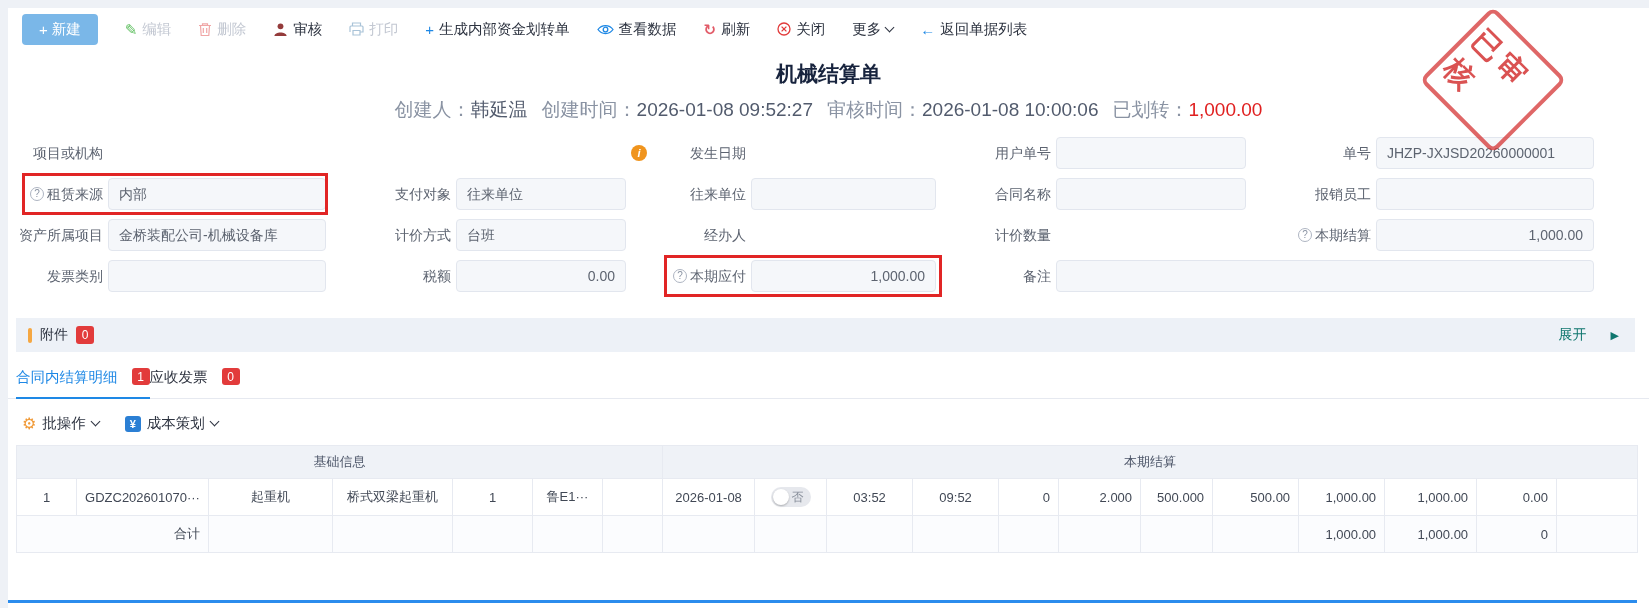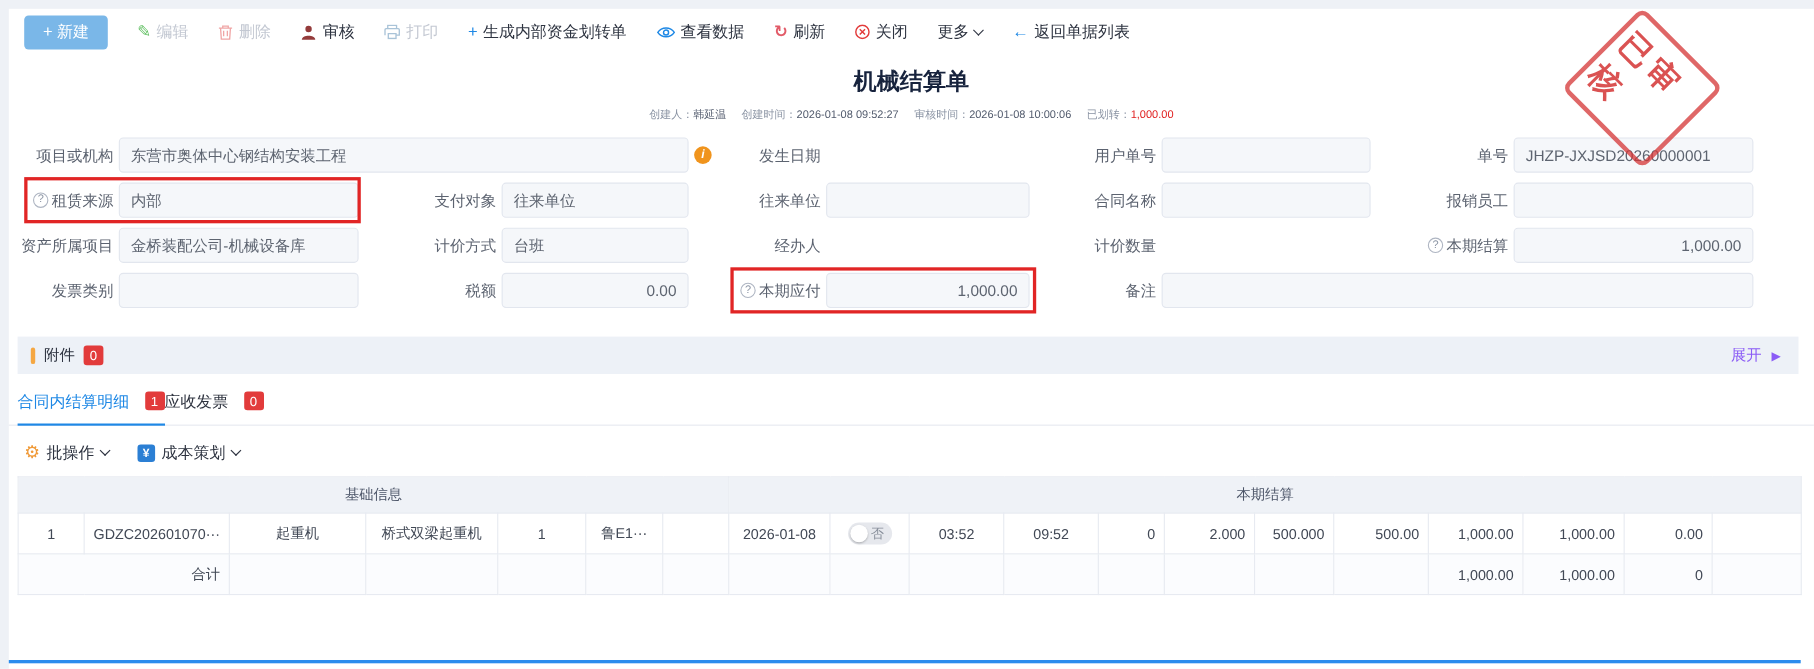--- a/index.html
+++ b/index.html
@@ -10,21 +10,21 @@
   
   .toolbar { display:flex; align-items:center; gap:27px; height:42px; padding-left:14px; }
   .tb-item { display:inline-flex; align-items:center; gap:5px; font-size:14.5px; cursor:pointer; white-space:nowrap; }
   .tb-item.disabled { color:#c3c8d2; }
   .btn-new { background:#7ab7e8; color:#fff; border:none; border-radius:4px; padding:6px 17px; font-size:14.5px; display:inline-flex; gap:4px; align-items:center; cursor:pointer; }
   .glyph { font-size:15px; line-height:1; }
   .chev { width:7px; height:7px; border-right:1.6px solid #2d3340; border-bottom:1.6px solid #2d3340; transform:rotate(45deg); margin-top:-4px; display:inline-block; }
 
   
   .doc-title { text-align:center; font-size:21px; font-weight:bold; color:#17233d; margin-top:10px; }
-  .meta { display:flex; justify-content:center; gap:14px; margin-top:9px; font-size:10px; color:#8a93a3; }
+  .meta { display:flex; justify-content:center; gap:14px; margin-top:9px; font-size:19px; color:#8a93a3; }
   .meta b { font-weight:normal; color:#525b6d; }
   .meta .red { color:#e02020; }
 
   
   .stamp { position:absolute; top:20px; right:104px; width:104px; height:104px; border:4px solid rgba(212,52,52,.75); border-radius:8px; transform:rotate(45deg); display:flex; align-items:center; justify-content:center; z-index:5; pointer-events:none; }
   .stamp span { font-size:29px; font-weight:bold; letter-spacing:5px; color:rgba(212,52,52,.85); padding-left:5px; }
 
   
   .form { margin-top:14px; padding:0 55px 0 8px; font-size:14px; }
   .frow { display:grid; grid-template-columns:87px 218px 120px 170px 115px 185px 110px 190px 120px 1fr; column-gap:5px; margin-bottom:9px; position:relative; }
@@ -33,21 +33,21 @@
   .input .val { flex:1; }
   .input.num { justify-content:flex-end; }
   .help { width:14px; height:14px; min-width:14px; border:1px solid #aeb5c2; border-radius:50%; color:#8a93a3; font-size:10px; line-height:12px; text-align:center; display:inline-block; }
   .info-badge { width:16px; height:16px; min-width:16px; background:#f0941d; border-radius:50%; color:#fff; font-size:11px; font-weight:bold; line-height:16px; text-align:center; font-style:italic; }
   .red-box { position:absolute; top:-5px; bottom:-5px; border:3px solid #e12525; z-index:3; pointer-events:none; }
 
   
   .attach { margin:26px 14px 0 8px; height:34px; background:#edf1f7; display:flex; align-items:center; padding:0 16px 0 12px; font-size:14px; }
   .orange-bar { width:4px; height:15px; background:#f5a742; border-radius:2px; margin-right:8px; }
   .badge { background:#e23b3b; color:#fff; font-size:12px; min-width:18px; text-align:center; padding:1.5px 5px; border-radius:3px; margin-left:8px; line-height:1.2; }
-  .attach .expand { margin-left:auto; display:flex; align-items:center; gap:9px; cursor:pointer; color:#8b5cf6; }
+  .attach .expand { margin-left:auto; display:flex; align-items:center; gap:24px; cursor:pointer; color:#0f766e; }
   .attach .expand .tri { font-size:11px; }
 
   
   .tabs { display:flex; margin-top:16px; padding-left:8px; border-bottom:1px solid #e6e9f0; font-size:14.5px; }
   .tab { display:flex; align-items:flex-start; gap:6px; padding-bottom:10px; cursor:pointer; color:#2f3440; }
   .tab.active { color:#1e88e5; border-bottom:2px solid #1e88e5; margin-bottom:-1px; }
 
   
   .actions { display:flex; gap:26px; margin-top:15px; padding-left:14px; font-size:14.5px; }
   .action { display:inline-flex; align-items:center; gap:6px; cursor:pointer; }
@@ -155,23 +155,20 @@
     <span><span>审核时间：</span><b>2026-01-08 10:00:06</b></span>
     <span><span>已划转：</span><b class="red">1,000.00</b></span>
   </div>
 
   <div class="form">
 
     <div class="frow">
       <div class="lbl" style="grid-column:1">
           <span>项目或机构</span>
         </div>
-      <div class="input" style="grid-column:2/5">
-        <span class="val">东营市奥体中心钢结构安装工程</span>
-      </div>
       <div class="lbl" style="grid-column:5; justify-content:space-between;">
         <span class="info-badge">i</span>
         <span>发生日期</span>
       </div>
       <div class="lbl" style="grid-column:7">
           <span>用户单号</span>
         </div>
       <div class="input" style="grid-column:8">
           <span class="val"></span>
         </div>

